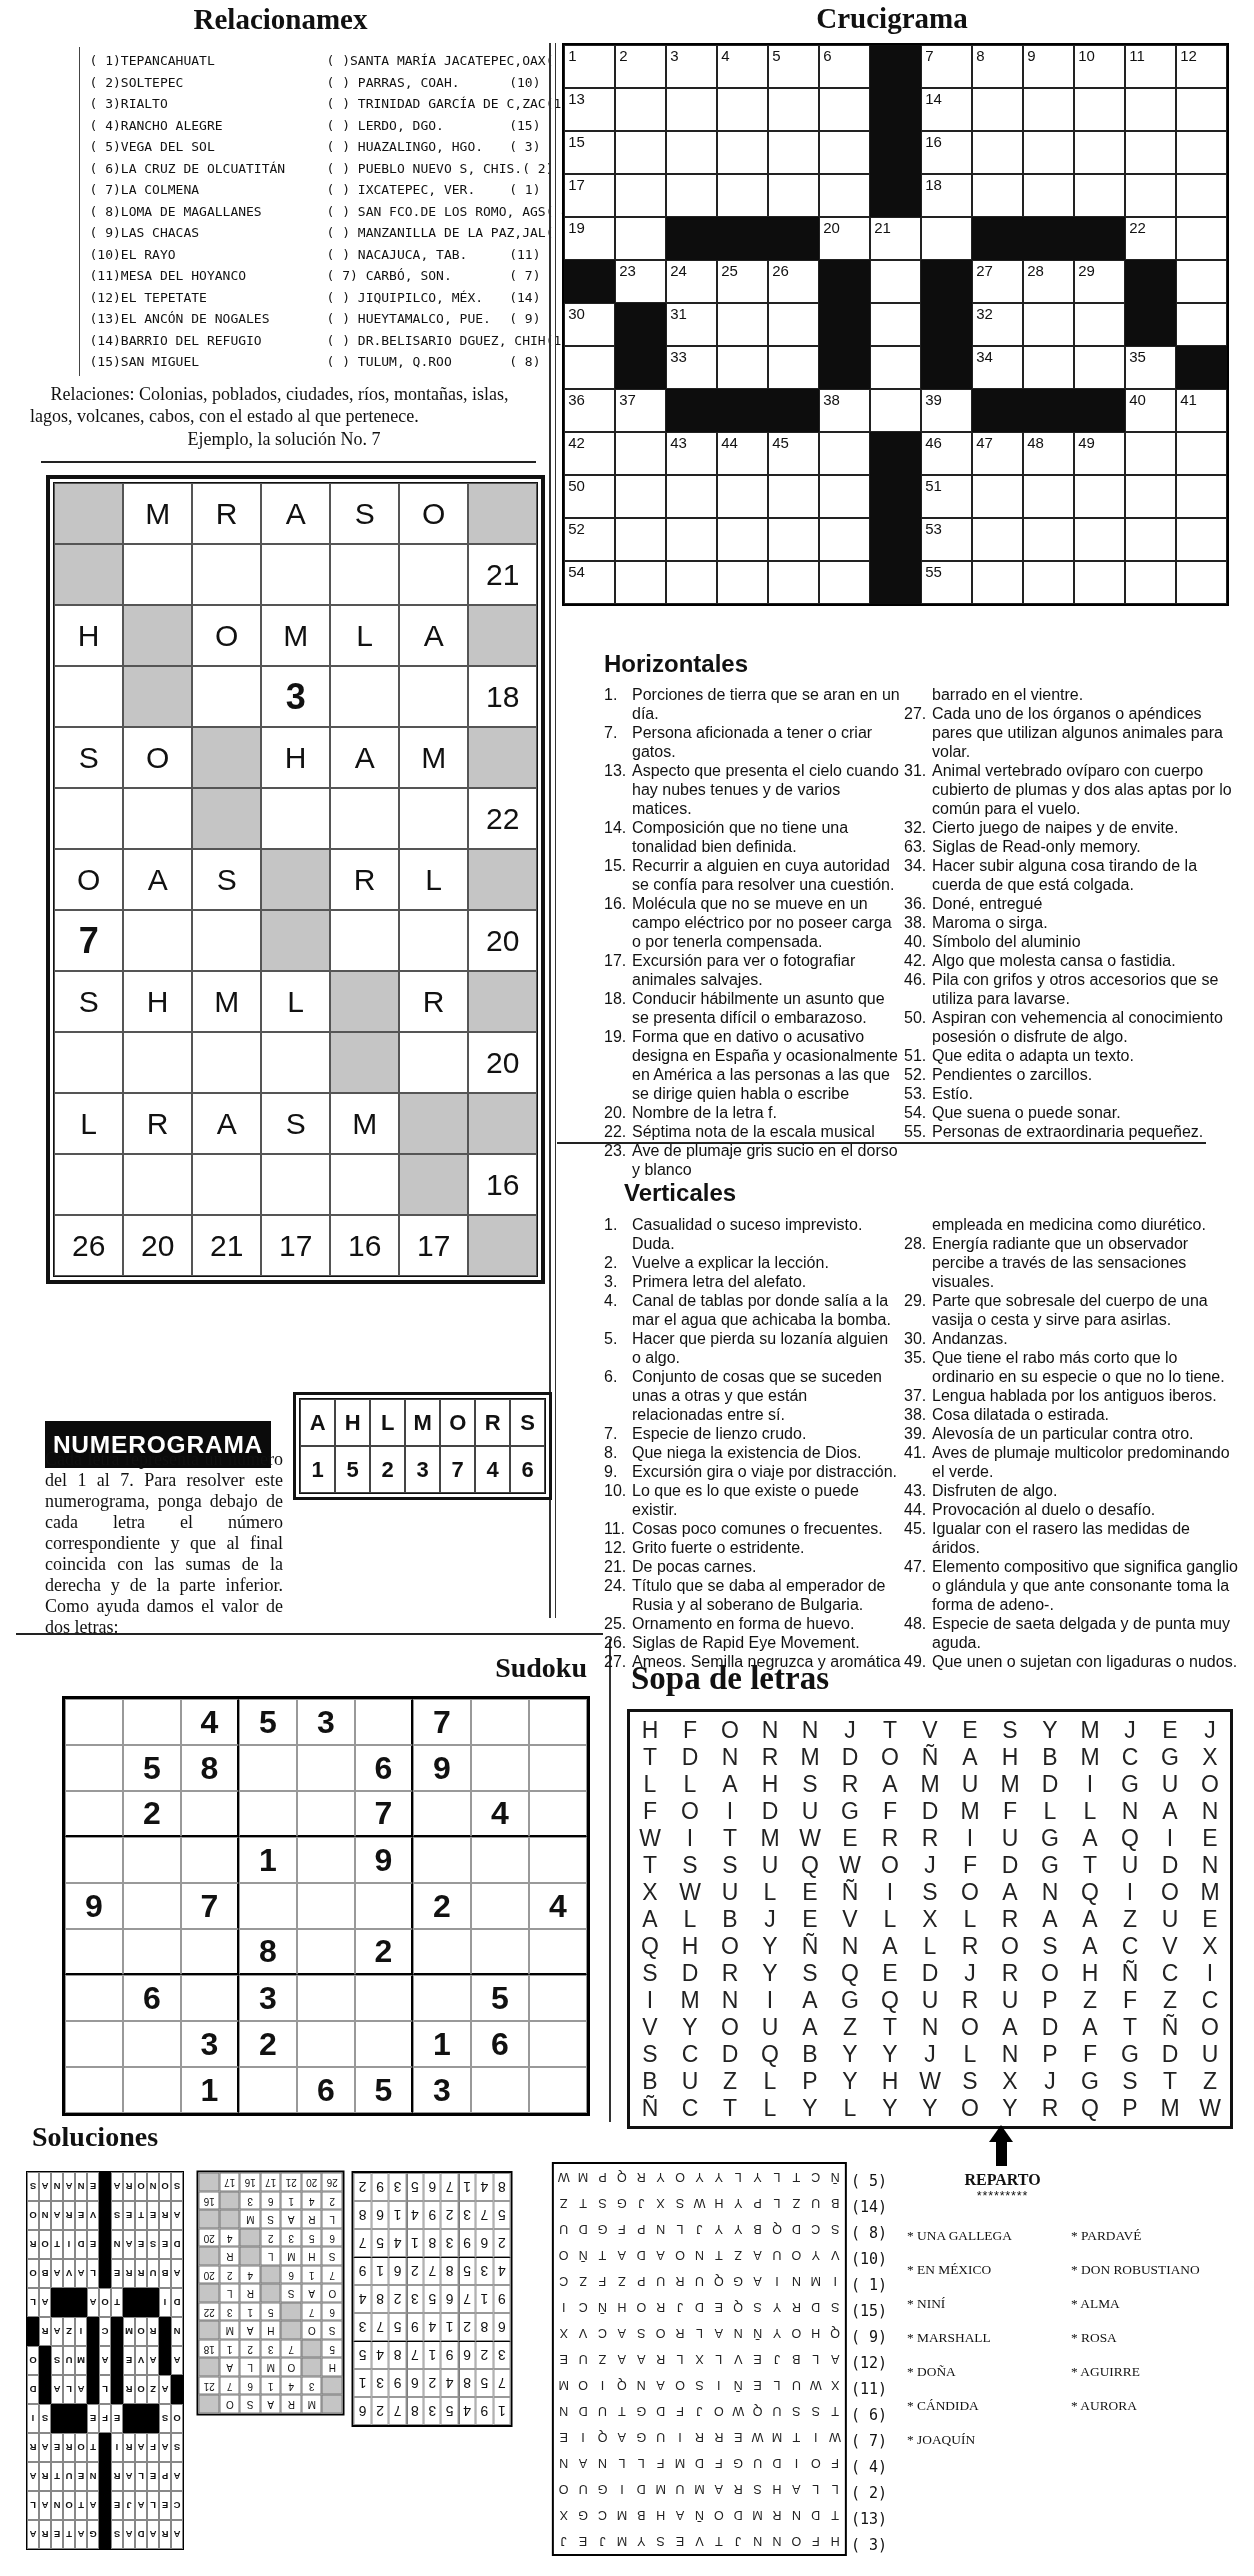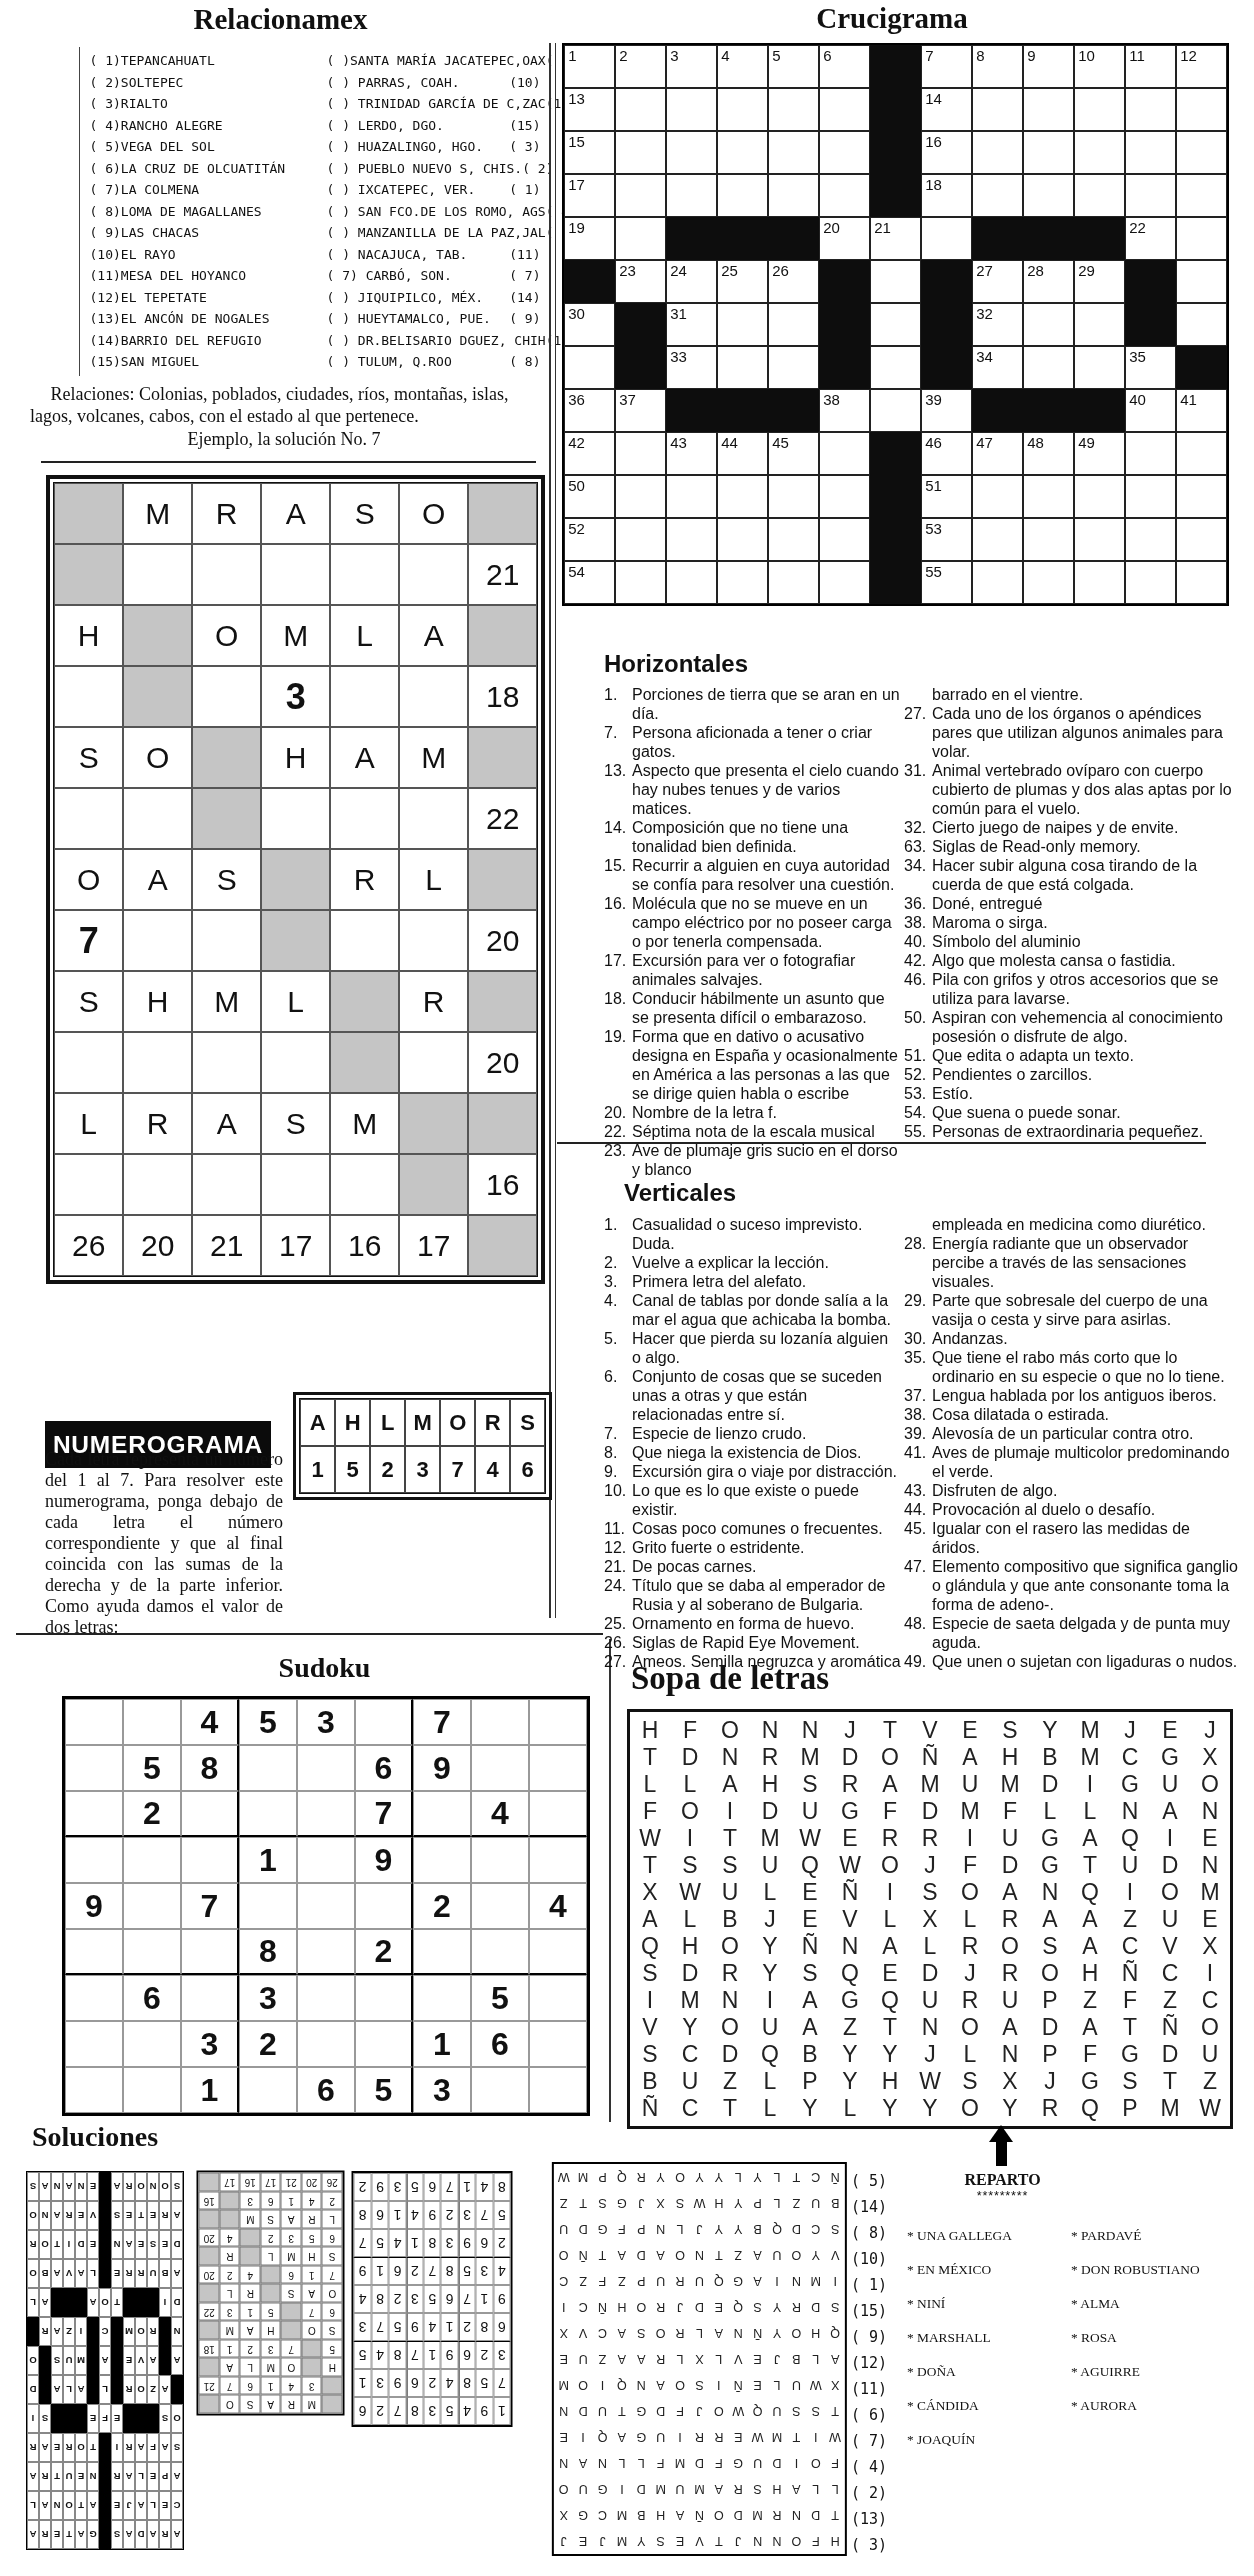--- a/index.html
+++ b/index.html
@@ -60,21 +60,21 @@
   .cluecol{position:absolute;font-size:16px;line-height:19px;}
   #horiz-col1{left:604px;top:685px;width:297px;}
   #horiz-col2{left:904px;top:685px;width:335px;}
   #vert-col1{left:604px;top:1215px;width:297px;}
   #vert-col2{left:904px;top:1215px;width:335px;}
   .clue{display:flex;}
   .cn{flex:none;width:28px;}
   .ct{flex:1;}
 
   
-  #sud-title{position:absolute;left:62px;top:1652px;width:525px;text-align:center;font-size:28px;}
+  #sud-title{position:absolute;left:62px;top:1652px;width:525px;text-align:right;font-size:28px;}
   #sudgrid{position:absolute;left:62px;top:1696px;border:3.2px solid #000;display:grid;
            grid-template-columns:repeat(9,58px);grid-auto-rows:46px;background:#fff;}
   .sudcell{border:0.8px solid #999;display:flex;align-items:center;justify-content:center;font-size:32px;font-weight:600;}
   .sudcell.br{border-right:2.4px solid #000;}
   .sudcell.bb{border-bottom:2.4px solid #000;}
 
   
   #sopa-title{position:absolute;left:631px;top:1660px;font-size:33px;}
   #sopagrid{position:absolute;left:627px;top:1709px;border:3.2px solid #111;display:grid;
             grid-template-columns:repeat(15,40px);grid-auto-rows:27px;padding:4.7px 0;}

